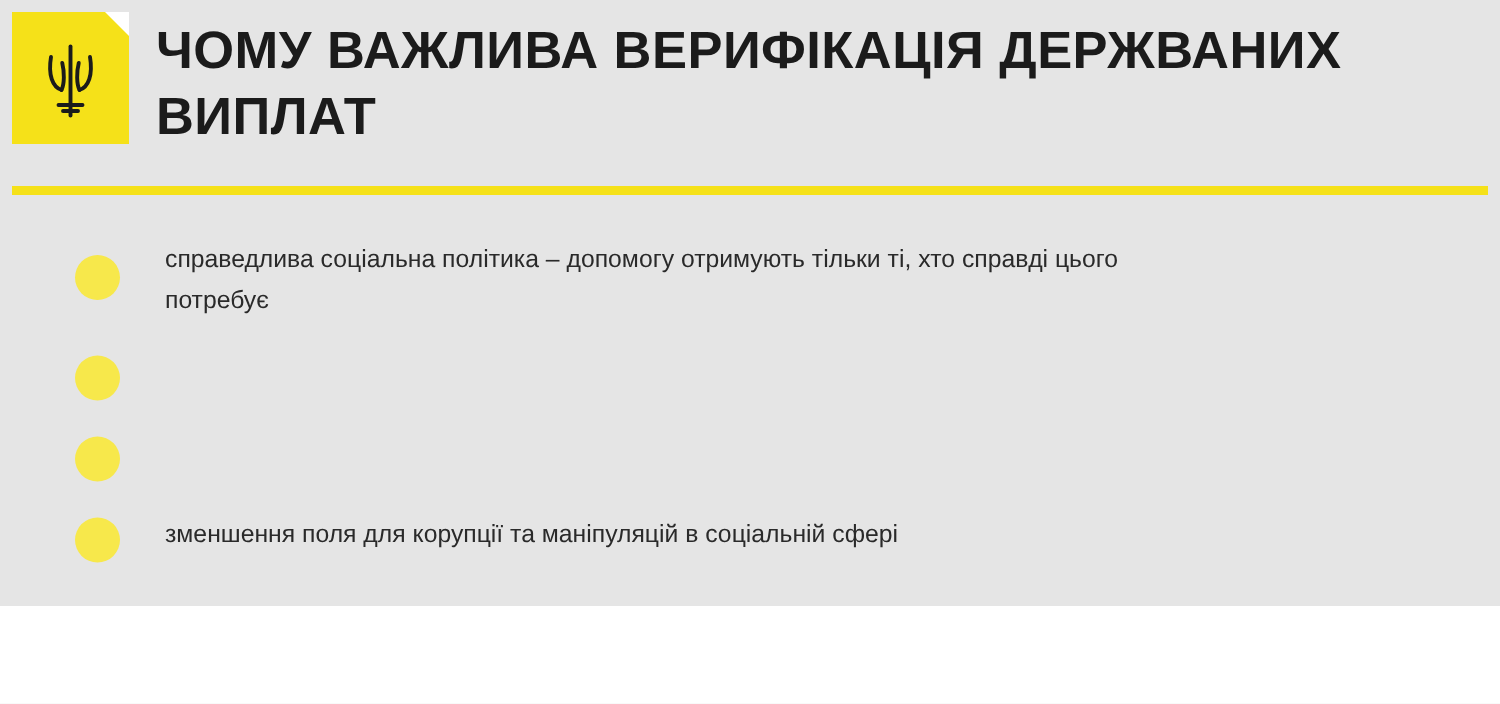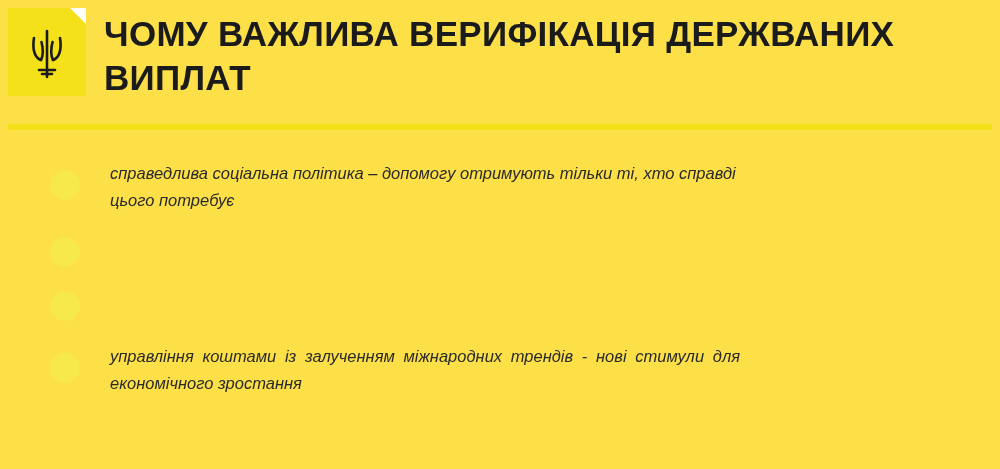--- a/index.html
+++ b/index.html
@@ -10,22 +10,22 @@
   body {
     width: 1000px;
     height: 469px;
     font-family: "Liberation Sans", sans-serif;
     overflow: hidden;
     position: relative;
   }
   .slide {
     position: relative;
     width: 1000px;
-    height: 469px;
-    background: #fde047;
+    height: 404px;
+    background: #e5e5e5;
   }
 
   
   .header {
     display: flex;
     align-items: flex-start;
     padding: 8px 0 0 0;
   }
   .emblem-box {
     width: 78px;
@@ -93,21 +93,20 @@
     background: #F7E84B;
     margin-left: 50px;
     margin-top: 10px;
   }
   .bullet-text {
     margin-left: 30px;
     font-size: 16.5px;
     line-height: 1.62;
     color: #2a2a2a;
     max-width: 660px;
-    font-style: italic;
   }
   .bullet-text.justify {
     text-align: justify;
     max-width: 630px;
   }
   .bullet-row.tight .bullet-dot { margin-top: 2px; }
 </style>
 </head>
 <body>
 
@@ -141,21 +140,21 @@
     </div>
 
     <div class="bullet-row tight">
       <span class="bullet-dot"></span>
     </div>
 
     <div class="bullet-row tight">
       <span class="bullet-dot"></span>
     </div>
 
+    <div class="bullet-row tight">
+      <span class="bullet-dot"></span>
+      <span class="bullet-text">зменшення поля для корупції та манiпуляцій в соціальній сфері</span>
+    </div>
 
-    <div class="bullet-row">
-      <span class="bullet-dot"></span>
-      <span class="bullet-text justify">управління коштами із залученням міжнародних трендів - нові стимули для економічного зростання</span>
-    </div>
 
   </div>
 
 </div>
 
 </body></html>

